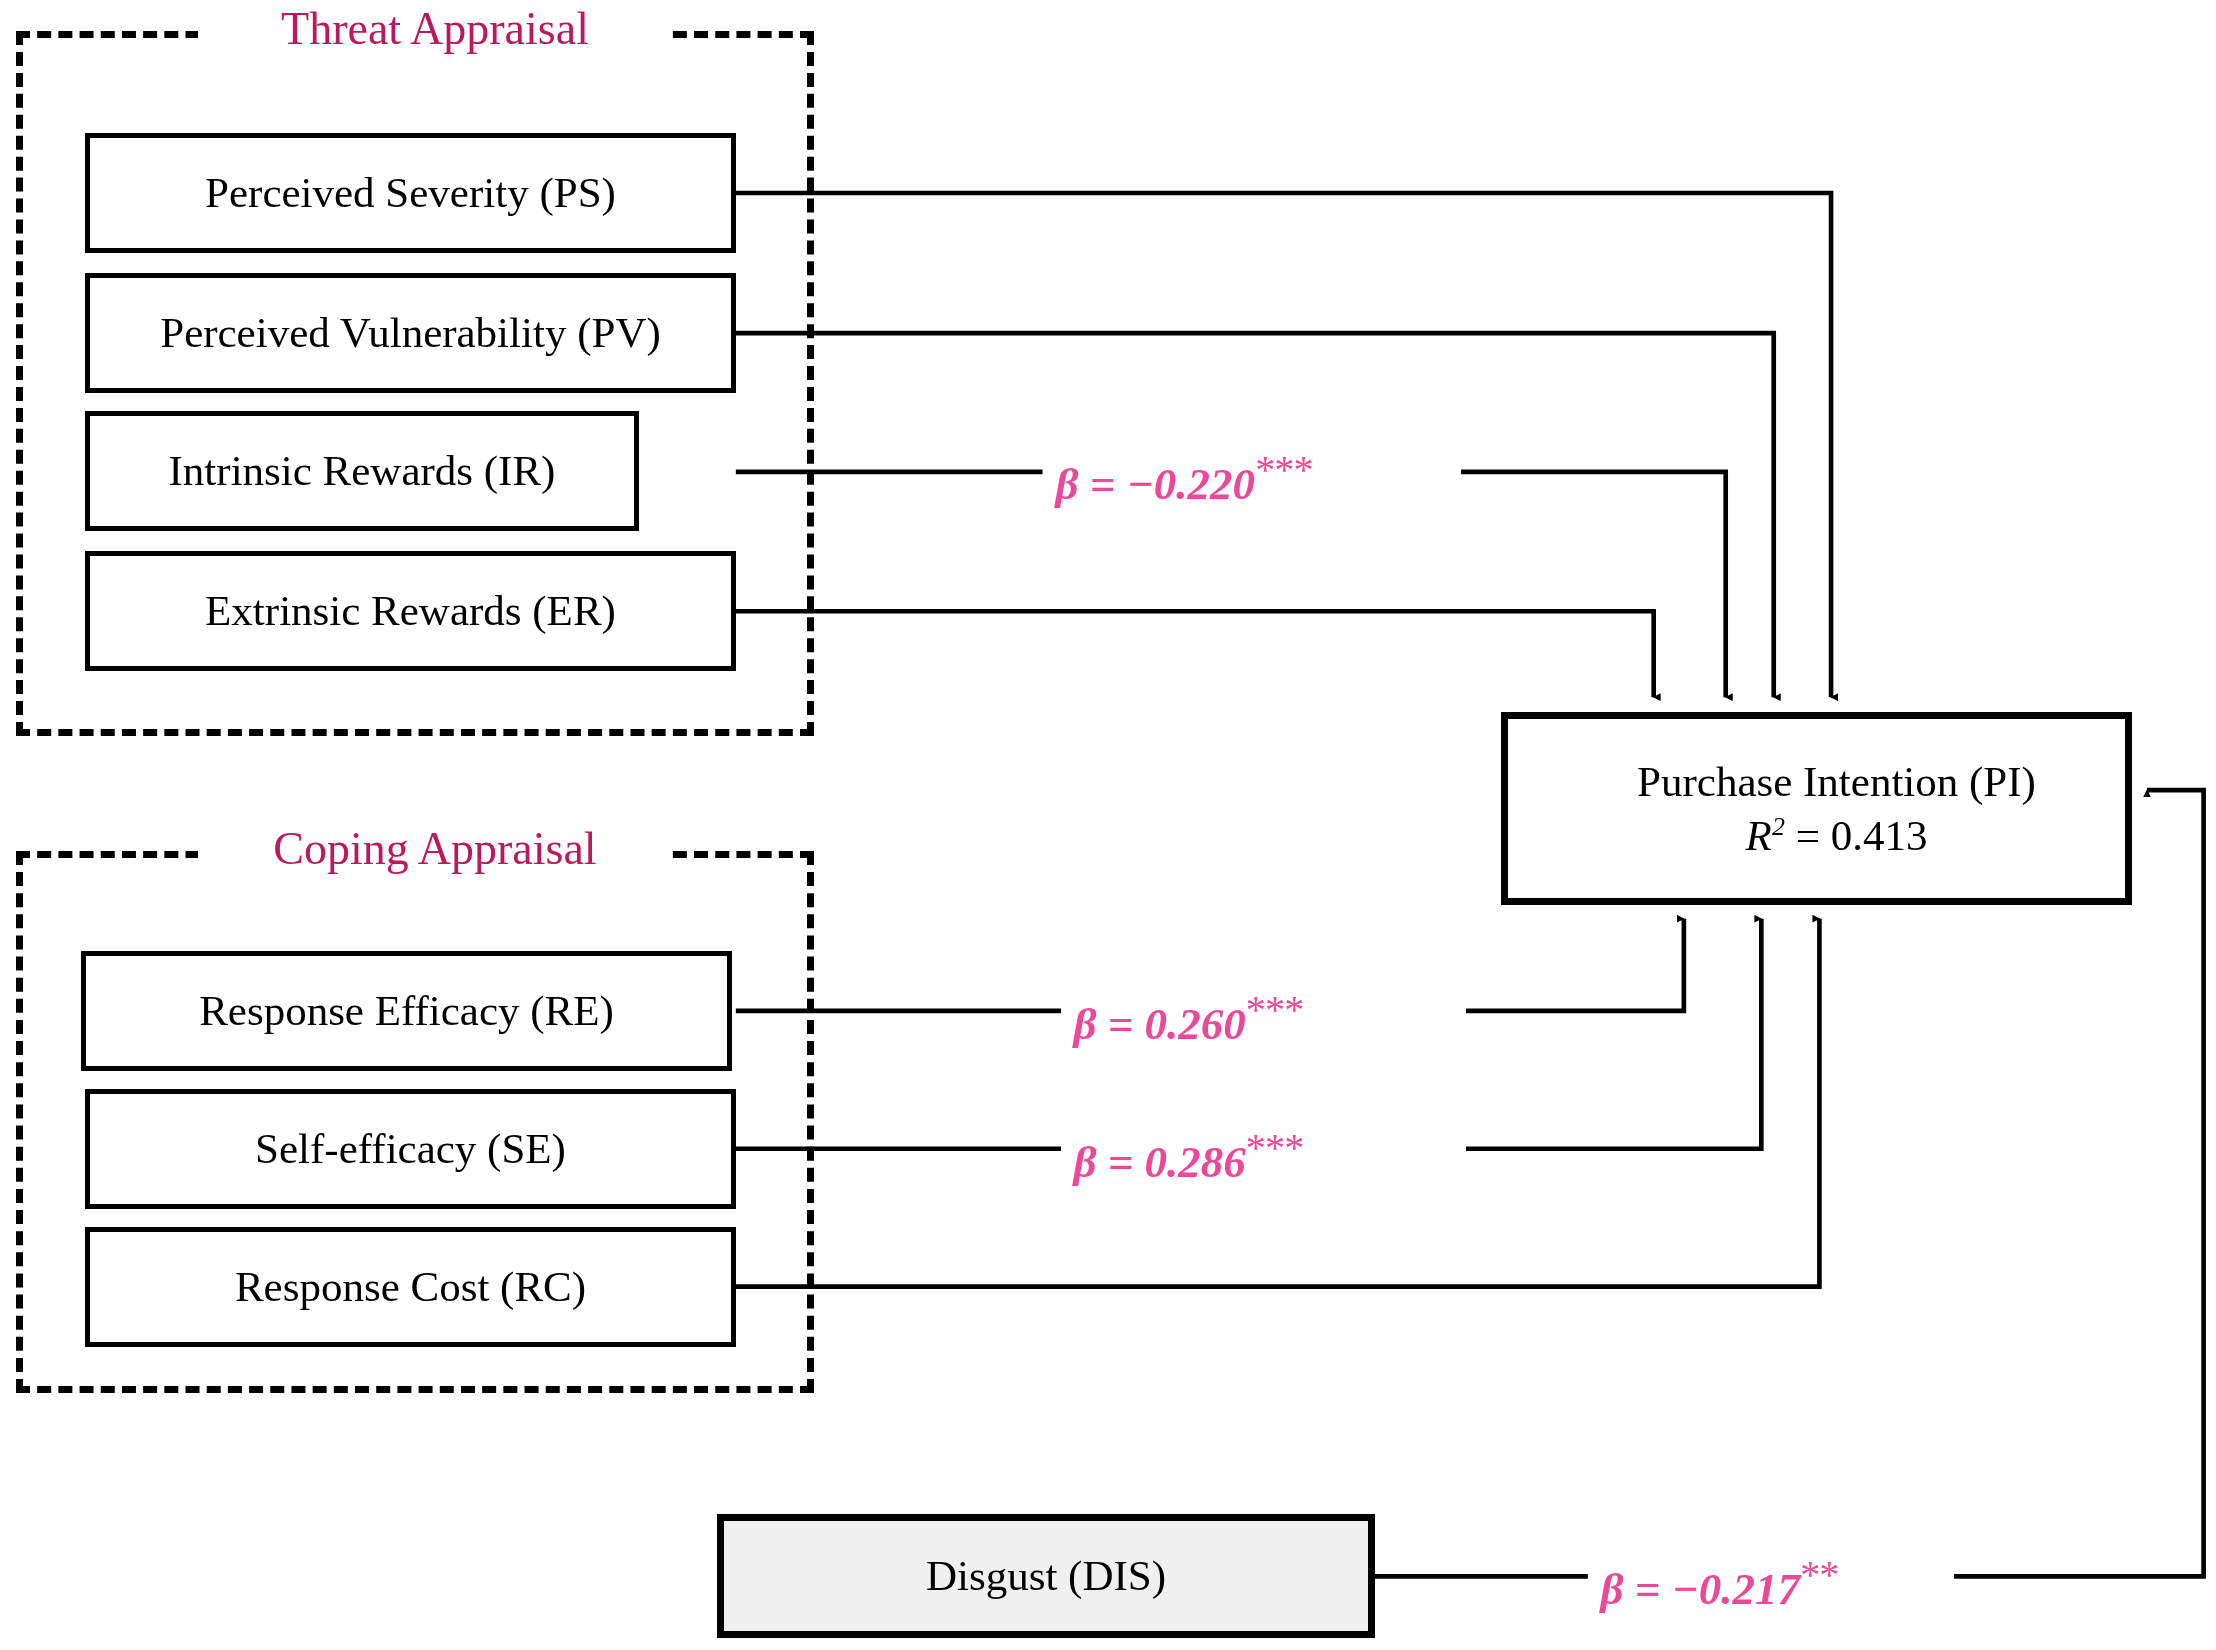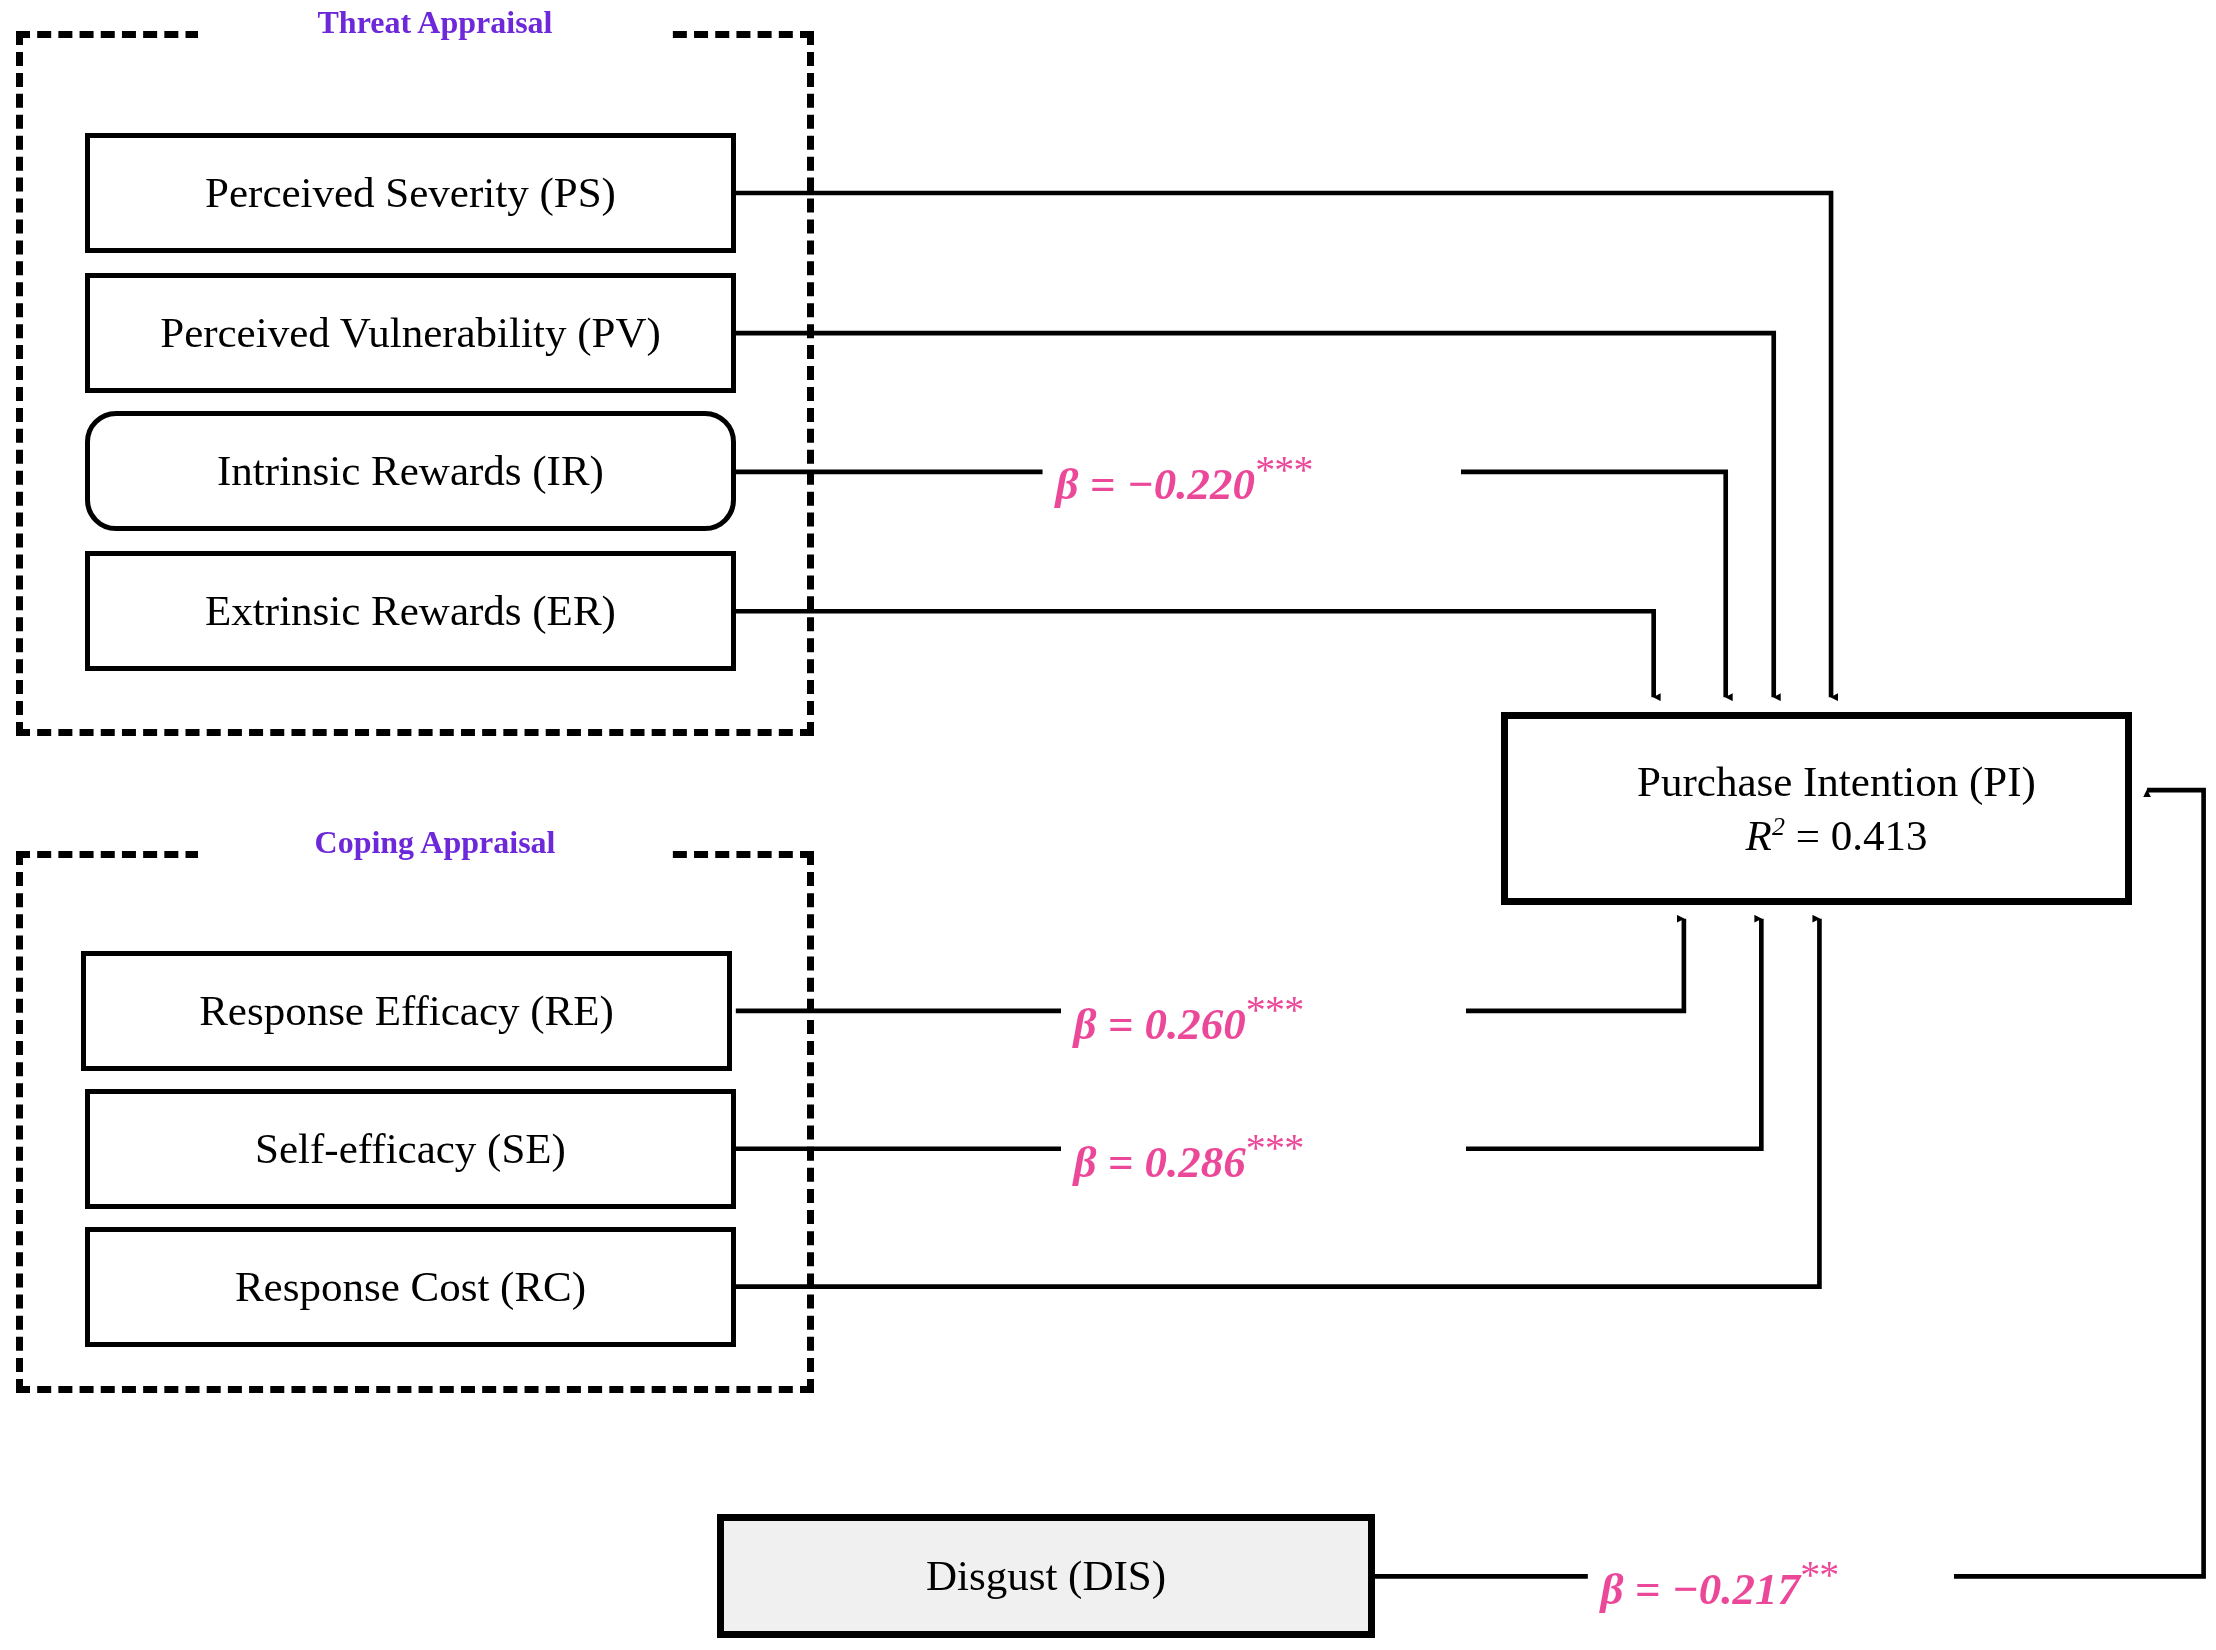--- a/index.html
+++ b/index.html
@@ -24,24 +24,24 @@
   }
   .group-frame {
     position: absolute;
     border: 7px dashed #000000;
     box-sizing: border-box;
     background: transparent;
   }
   .group-title {
     position: absolute;
     background: #ffffff;
-    font-weight: bold;
-    font-size: 32px;
+    font-weight: normal;
+    font-size: 46px;
     line-height: 1;
-    color: #6d28d9;
+    color: #be185d;
     padding: 0 20px;
     white-space: nowrap;
     text-align: center;
   }
   .node-box {
     position: absolute;
     box-sizing: border-box;
     border: 5.4px solid #000000;
     background: #ffffff;
     display: flex;
@@ -141,21 +141,21 @@
   <div class="group-title" style="left:198px; top:6.2px; width:434px;">Threat Appraisal</div>
 
   <div class="node-box" style="left:85px; top:273px; width:651px; height:120px;">
     <span>Perceived Vulnerability (PV)</span>
   </div>
 
   <div class="node-box" style="left:85px; top:133px; width:651px; height:120px;">
     <span>Perceived Severity (PS)</span>
   </div>
 
-  <div class="node-box" style="left:85px; top:411px; width:651px; height:120px;border-radius:31px;">
+  <div class="node-box" style="left:85px; top:411px; width:554px; height:120px;">
     <span>Intrinsic Rewards (IR)</span>
   </div>
 
   <div class="node-box" style="left:85px; top:551px; width:651px; height:120px;">
     <span>Extrinsic Rewards (ER)</span>
   </div>
 
   <div class="group-frame" style="left:15.5px; top:851px; width:798px; height:542px;"></div>
   <div class="group-title" style="left:198px; top:826px; width:434px;">Coping Appraisal</div>
 

